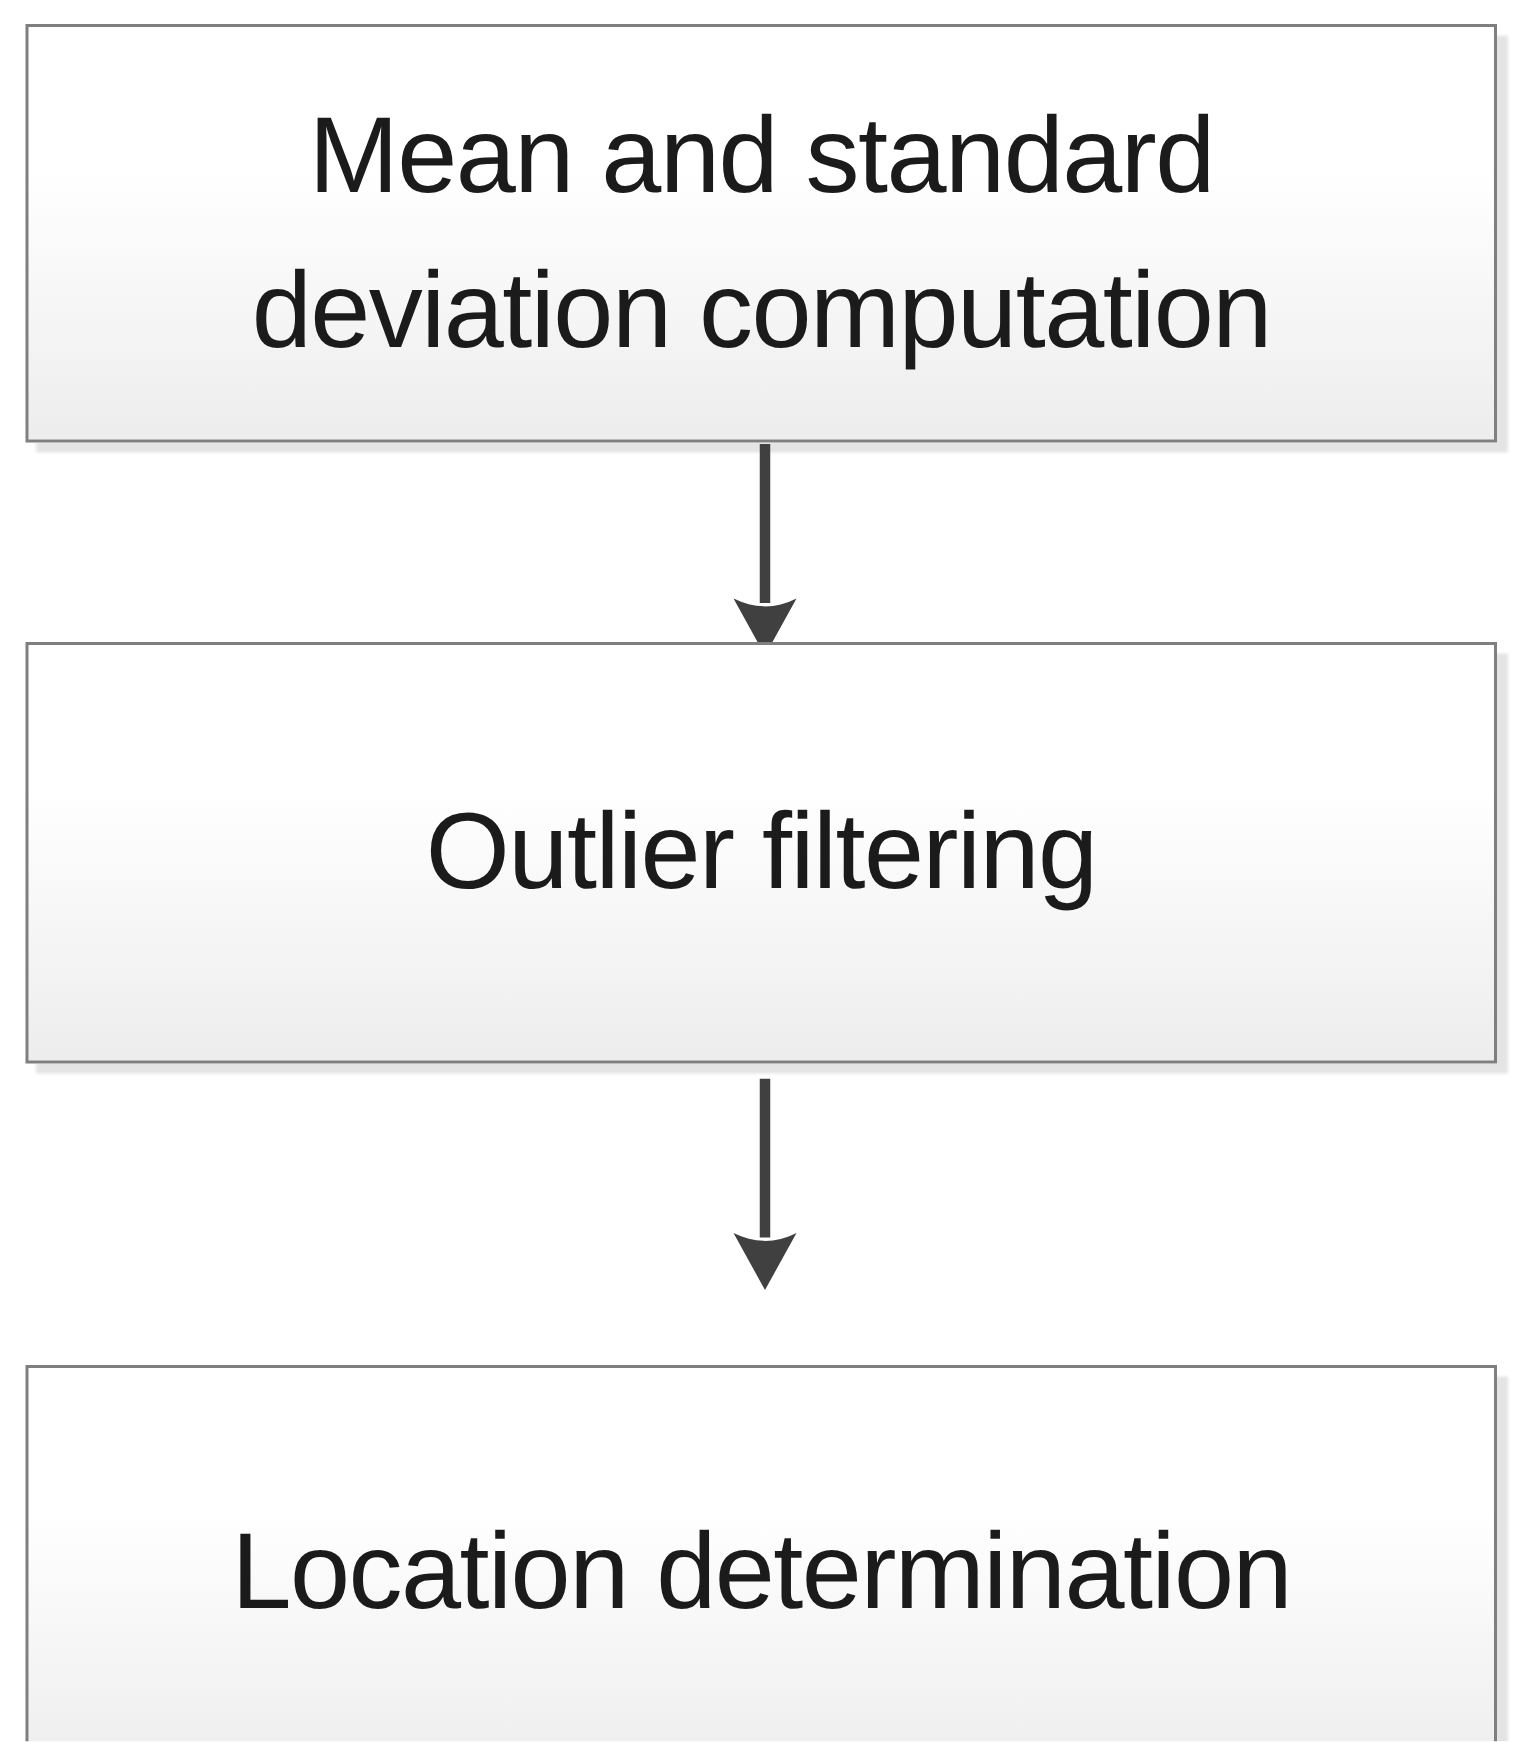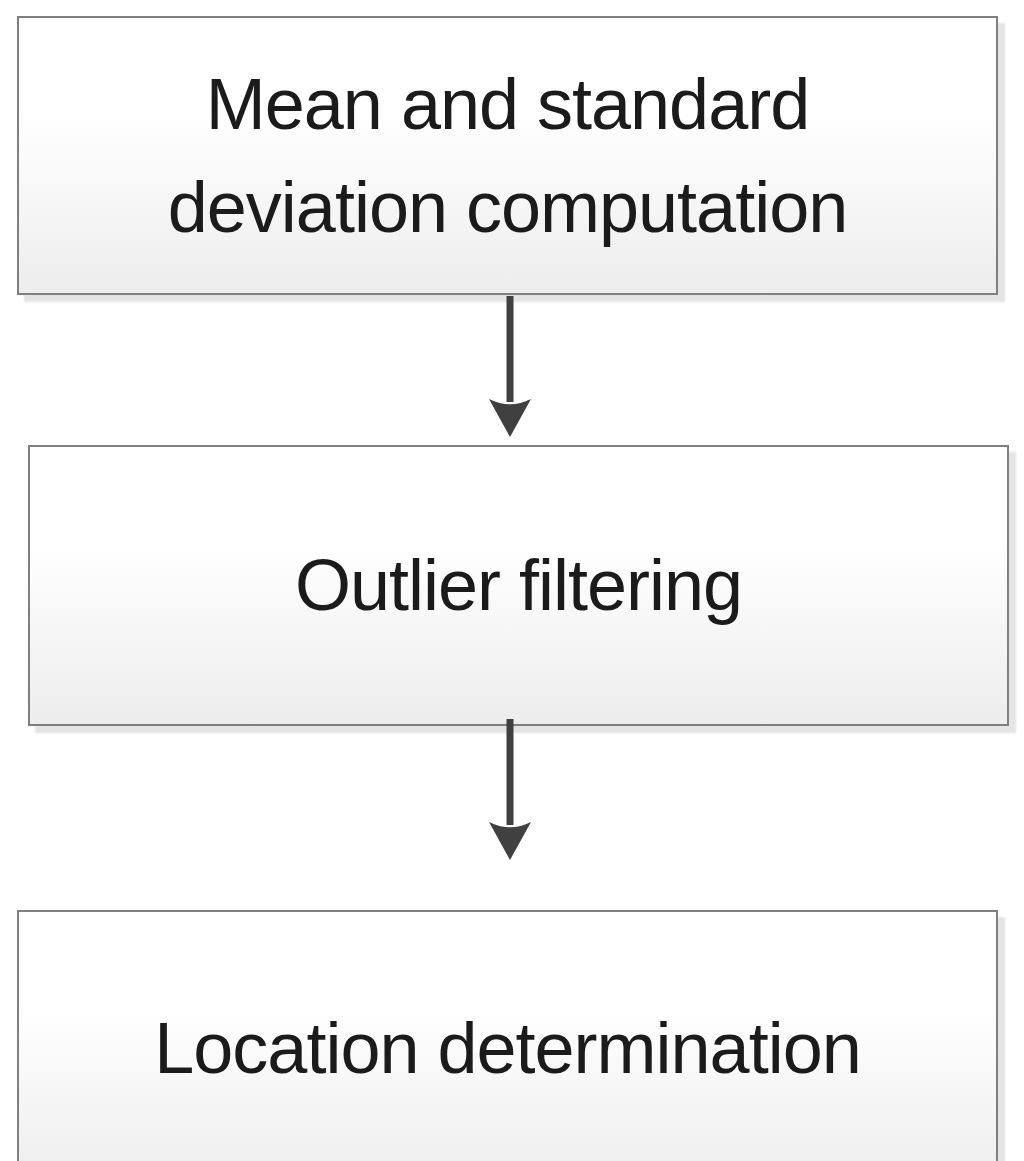--- a/index.html
+++ b/index.html
@@ -33,21 +33,21 @@
   }
   .flow-box .label {
     font-size: 72px;
     line-height: 1.42;
     color: var(--text, #1b1b1b);
     text-align: center;
     max-width: 840px;
     letter-spacing: -1px;
   }
   #box-1 { top: 16px;  height: 279px; }
-  #box-2 { top: 445px; height: 281px; margin-left: 11px; }
+  #box-2 { top: 428px; height: 281px; }
   #box-3 { top: 910px; height: 276px; }
   .connector {
     position: absolute;
     left: 486px;
     width: 48px;
   }
   #arrow-1 { top: 296px; height: 141px; }
   #arrow-2 { top: 719px; height: 141px; }
   .connector line    { stroke: var(--arrow, #404040); stroke-width: 7; }
   .connector path    { fill:   var(--arrow, #404040); }

